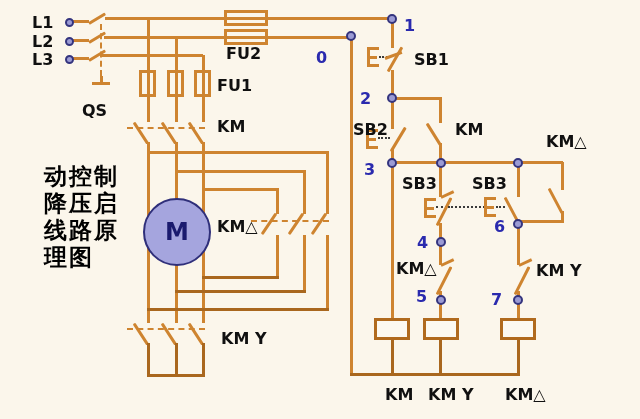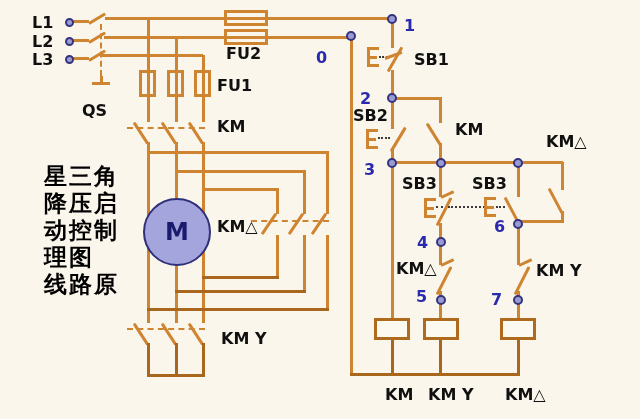--- a/index.html
+++ b/index.html
@@ -183,41 +183,40 @@
   <div class="lbl" style="left:32px;top:13px">L1</div>
   <div class="lbl" style="left:32px;top:32px">L2</div>
   <div class="lbl" style="left:32px;top:50px">L3</div>
   <div class="lbl" style="left:82px;top:101px">QS</div>
   <div class="lbl" style="left:226px;top:44px">FU2</div>
   <div class="lbl" style="left:217px;top:76px">FU1</div>
   <div class="lbl" style="left:217px;top:117px">KM</div>
   <div class="lbl" style="left:217px;top:217px">KM△</div>
   <div class="lbl" style="left:221px;top:329px">KM Y</div>
   <div class="lbl" style="left:414px;top:50px">SB1</div>
-  <div class="lbl" style="left:353px;top:106px">SB2</div>
+  <div class="lbl" style="left:353px;top:120px">SB2</div>
   <div class="lbl" style="left:455px;top:120px">KM</div>
   <div class="lbl" style="left:546px;top:132px">KM△</div>
   <div class="lbl" style="left:402px;top:174px">SB3</div>
   <div class="lbl" style="left:472px;top:174px">SB3</div>
   <div class="lbl" style="left:396px;top:259px">KM△</div>
   <div class="lbl" style="left:536px;top:261px">KM Y</div>
   <div class="lbl" style="left:385px;top:385px">KM</div>
   <div class="lbl" style="left:428px;top:385px">KM Y</div>
   <div class="lbl" style="left:505px;top:385px">KM△</div>
 
   <div class="num" style="left:316px;top:48px">0</div>
   <div class="num" style="left:404px;top:16px">1</div>
   <div class="num" style="left:360px;top:89px">2</div>
   <div class="num" style="left:364px;top:160px">3</div>
   <div class="num" style="left:417px;top:233px">4</div>
   <div class="num" style="left:416px;top:287px">5</div>
   <div class="num" style="left:494px;top:217px">6</div>
   <div class="num" style="left:491px;top:290px">7</div>
 
   <div class="cn" style="left:44px;top:163px">
-    <div>星三角</div>
+    <div>动控制</div>
     <div>降压启</div>
-    <div>动控制</div>
+    <div>线路原</div>
     <div>理图</div>
-    <div>线路原</div>
   </div>
 
 </div>
 
 </body></html>

